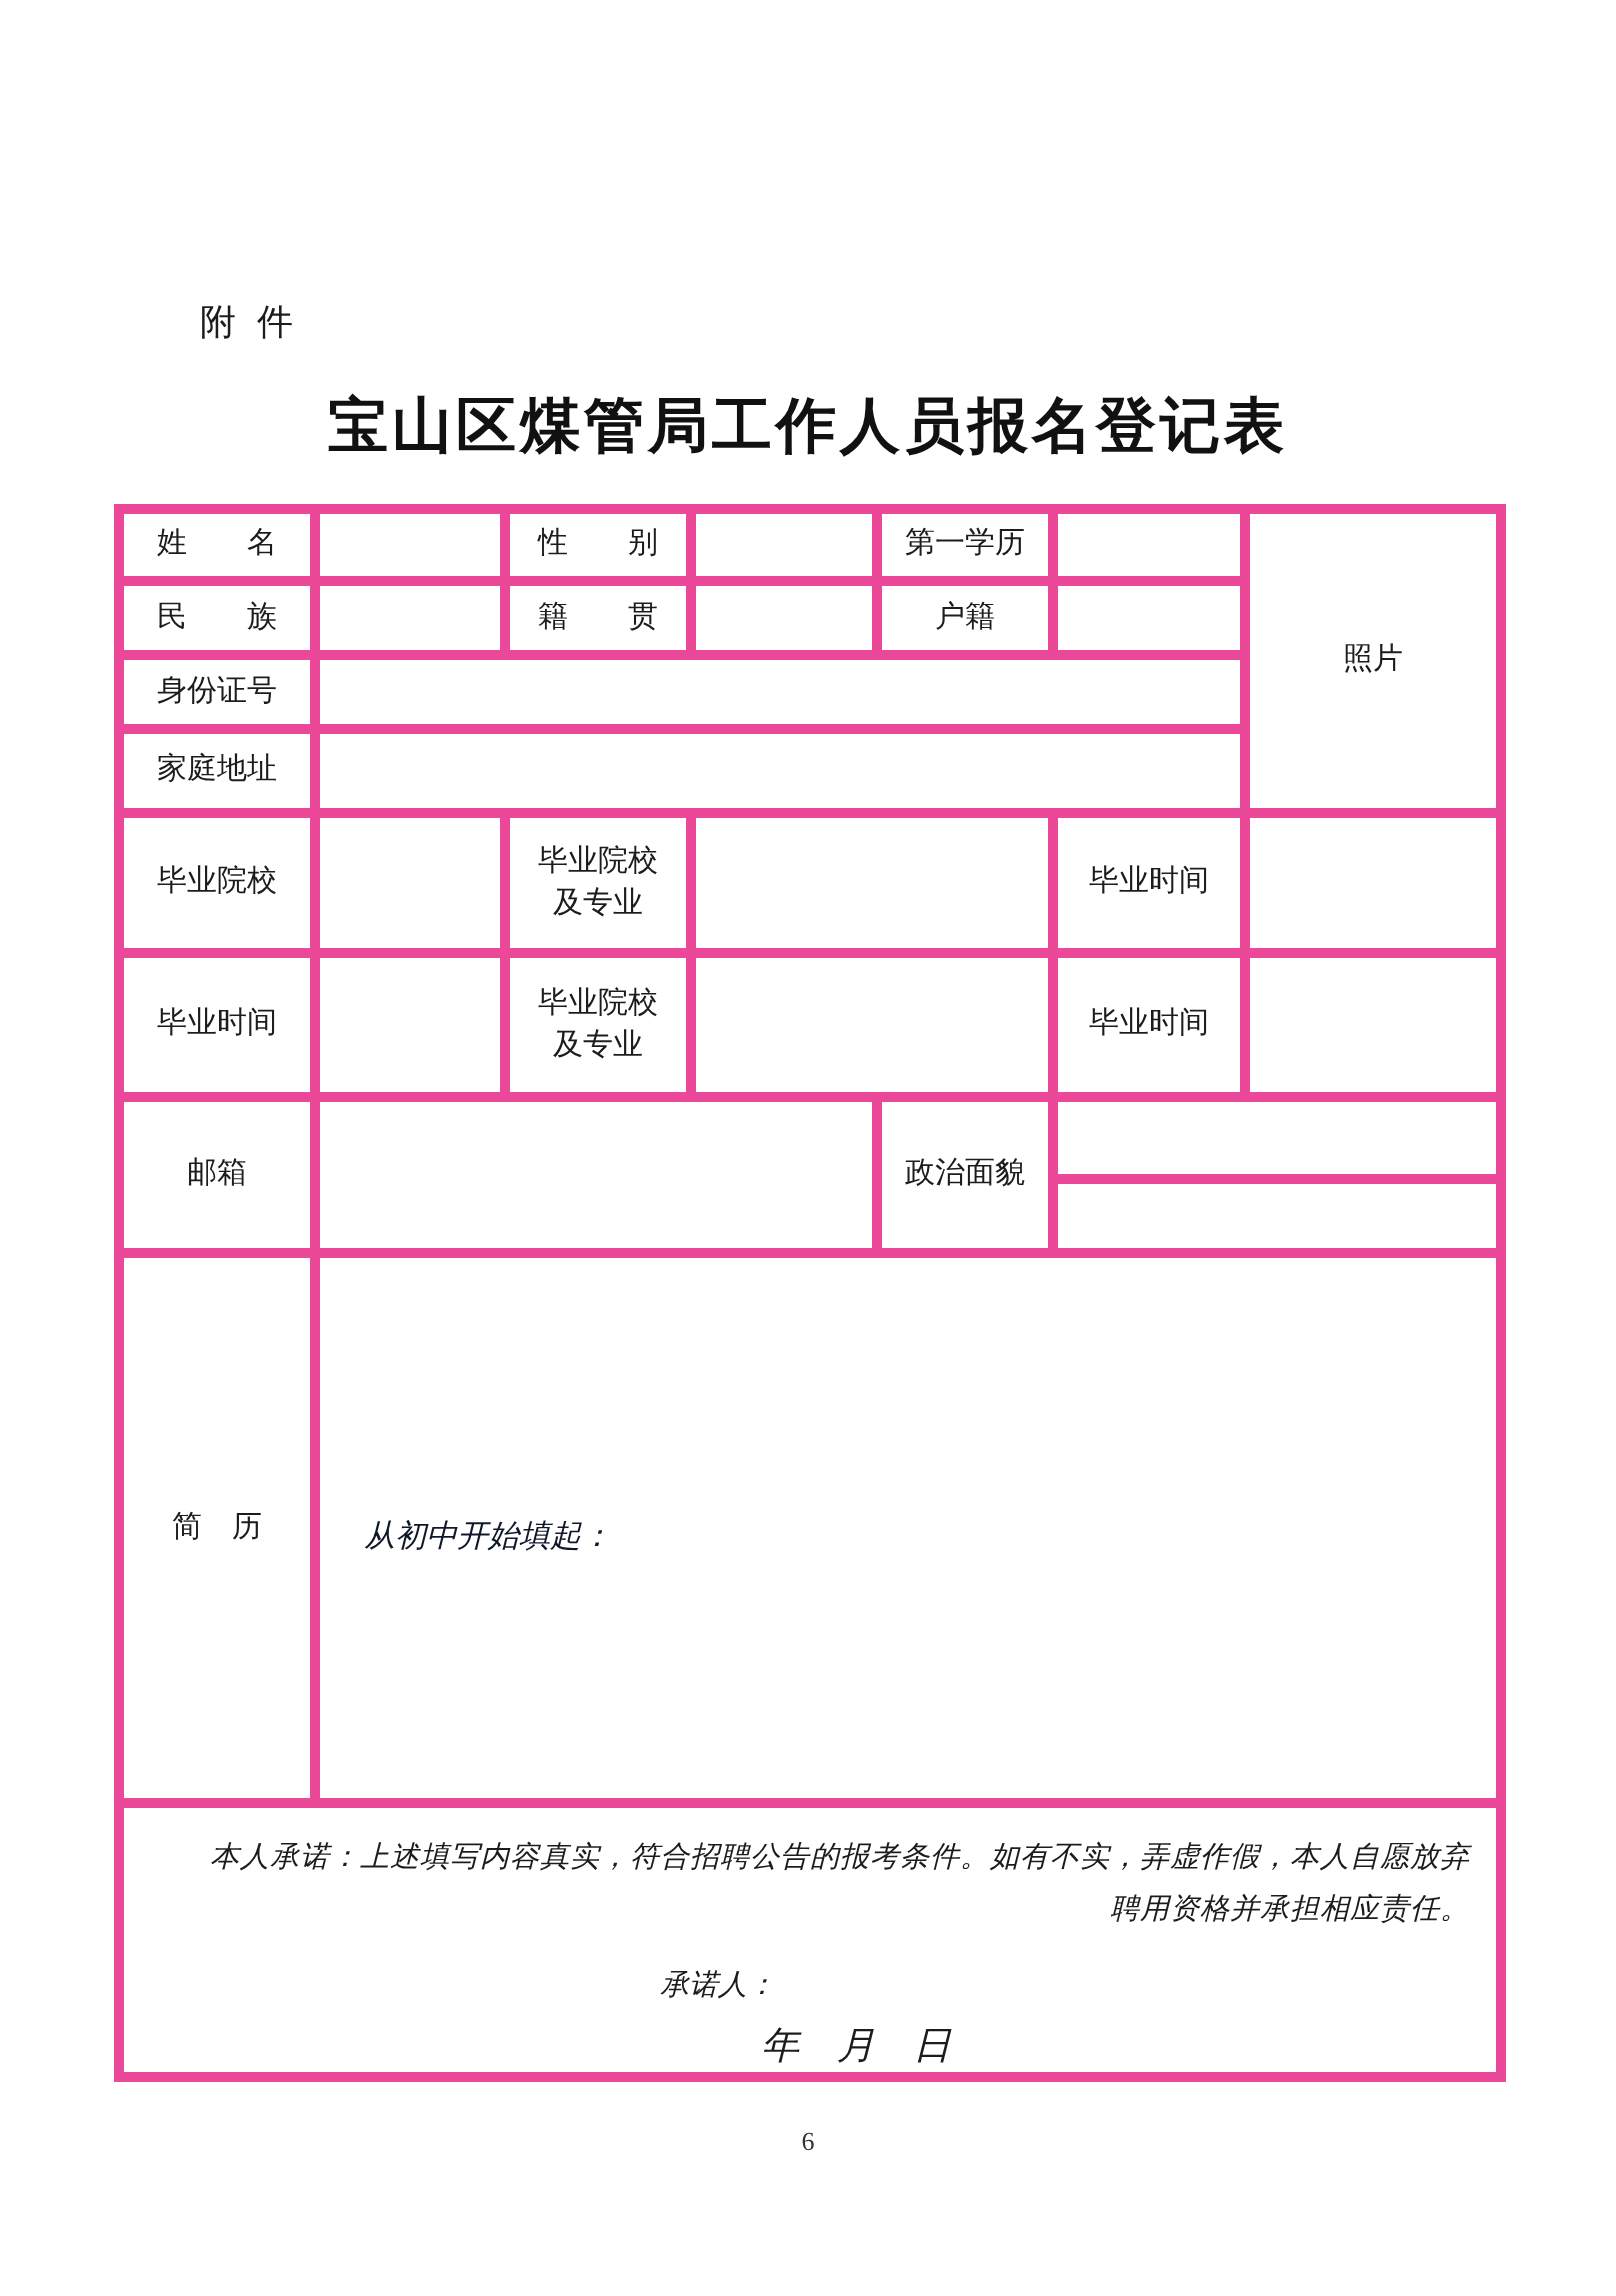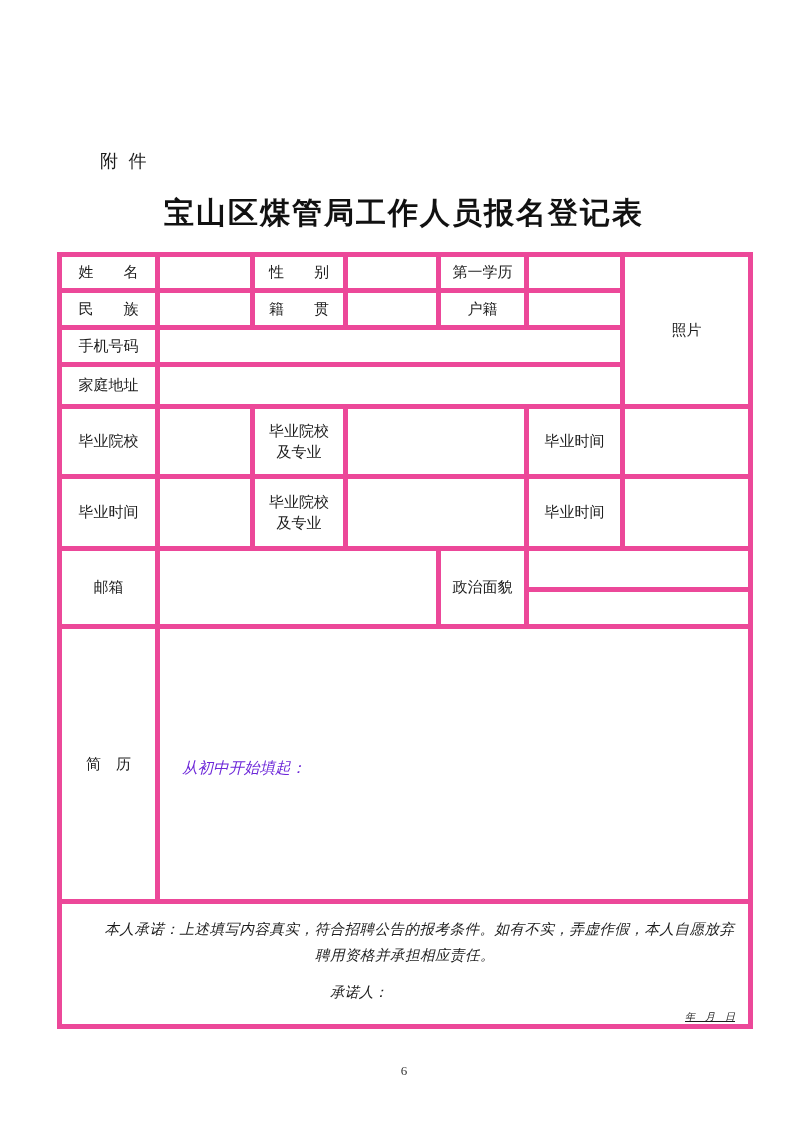--- a/index.html
+++ b/index.html
@@ -44,47 +44,46 @@
   td.lbl { text-align: center; line-height: 1.35; }
   td.blank { background: #ffffff; }
   td.resume-content {
     vertical-align: top;
     text-align: left;
     padding: 9px 10px 0 22px;
   }
   .resume-hint {
     font-style: italic;
     font-size: 15.5px;
-    color: #6d28d9;
+    color: #0f172a;
   }
   td.pledge-cell {
     vertical-align: top;
     padding: 12px 13px 0 13px;
     font-style: italic;
   }
   .pledge-text {
     font-size: 14.5px;
     line-height: 1.8;
     text-indent: 2em;
-    text-align: center;
+    text-align: right;
     letter-spacing: 0.5px;
     font-family: Liberation Serif, serif;
   }
   .promisor-line {
     margin-top: 15px;
     text-align: center;
     margin-right: 92px;
     font-size: 14.5px;
   }
   .date-line {
     margin-top: 8px;
-    text-align: right;
+    text-align: center;
     margin-left: 46px;
-    font-size: 10px;
-    text-decoration: underline;
+    font-size: 19px;
   }
   .page-number {
     position: absolute; left: 0; top: 1059px; width: 100%;
     text-align: center;
     font-size: 13px; color: #333;
   }
 </style>
 </head>
 <body>
 
@@ -119,21 +118,21 @@
     <tr style="height:37px">
       <td class="lbl">民　　族</td>
       <td class="blank"></td>
       <td class="lbl">籍　　贯</td>
       <td class="blank"></td>
       <td class="lbl">户籍</td>
       <td class="blank"></td>
     </tr>
 
     <tr style="height:37px">
-      <td class="lbl">手机号码</td>
+      <td class="lbl">身份证号</td>
       <td class="blank" colspan="5"></td>
     </tr>
 
     <tr style="height:42px">
       <td class="lbl">家庭地址</td>
       <td class="blank" colspan="5"></td>
     </tr>
 
     <tr style="height:70px">
       <td class="lbl">毕业院校</td>

